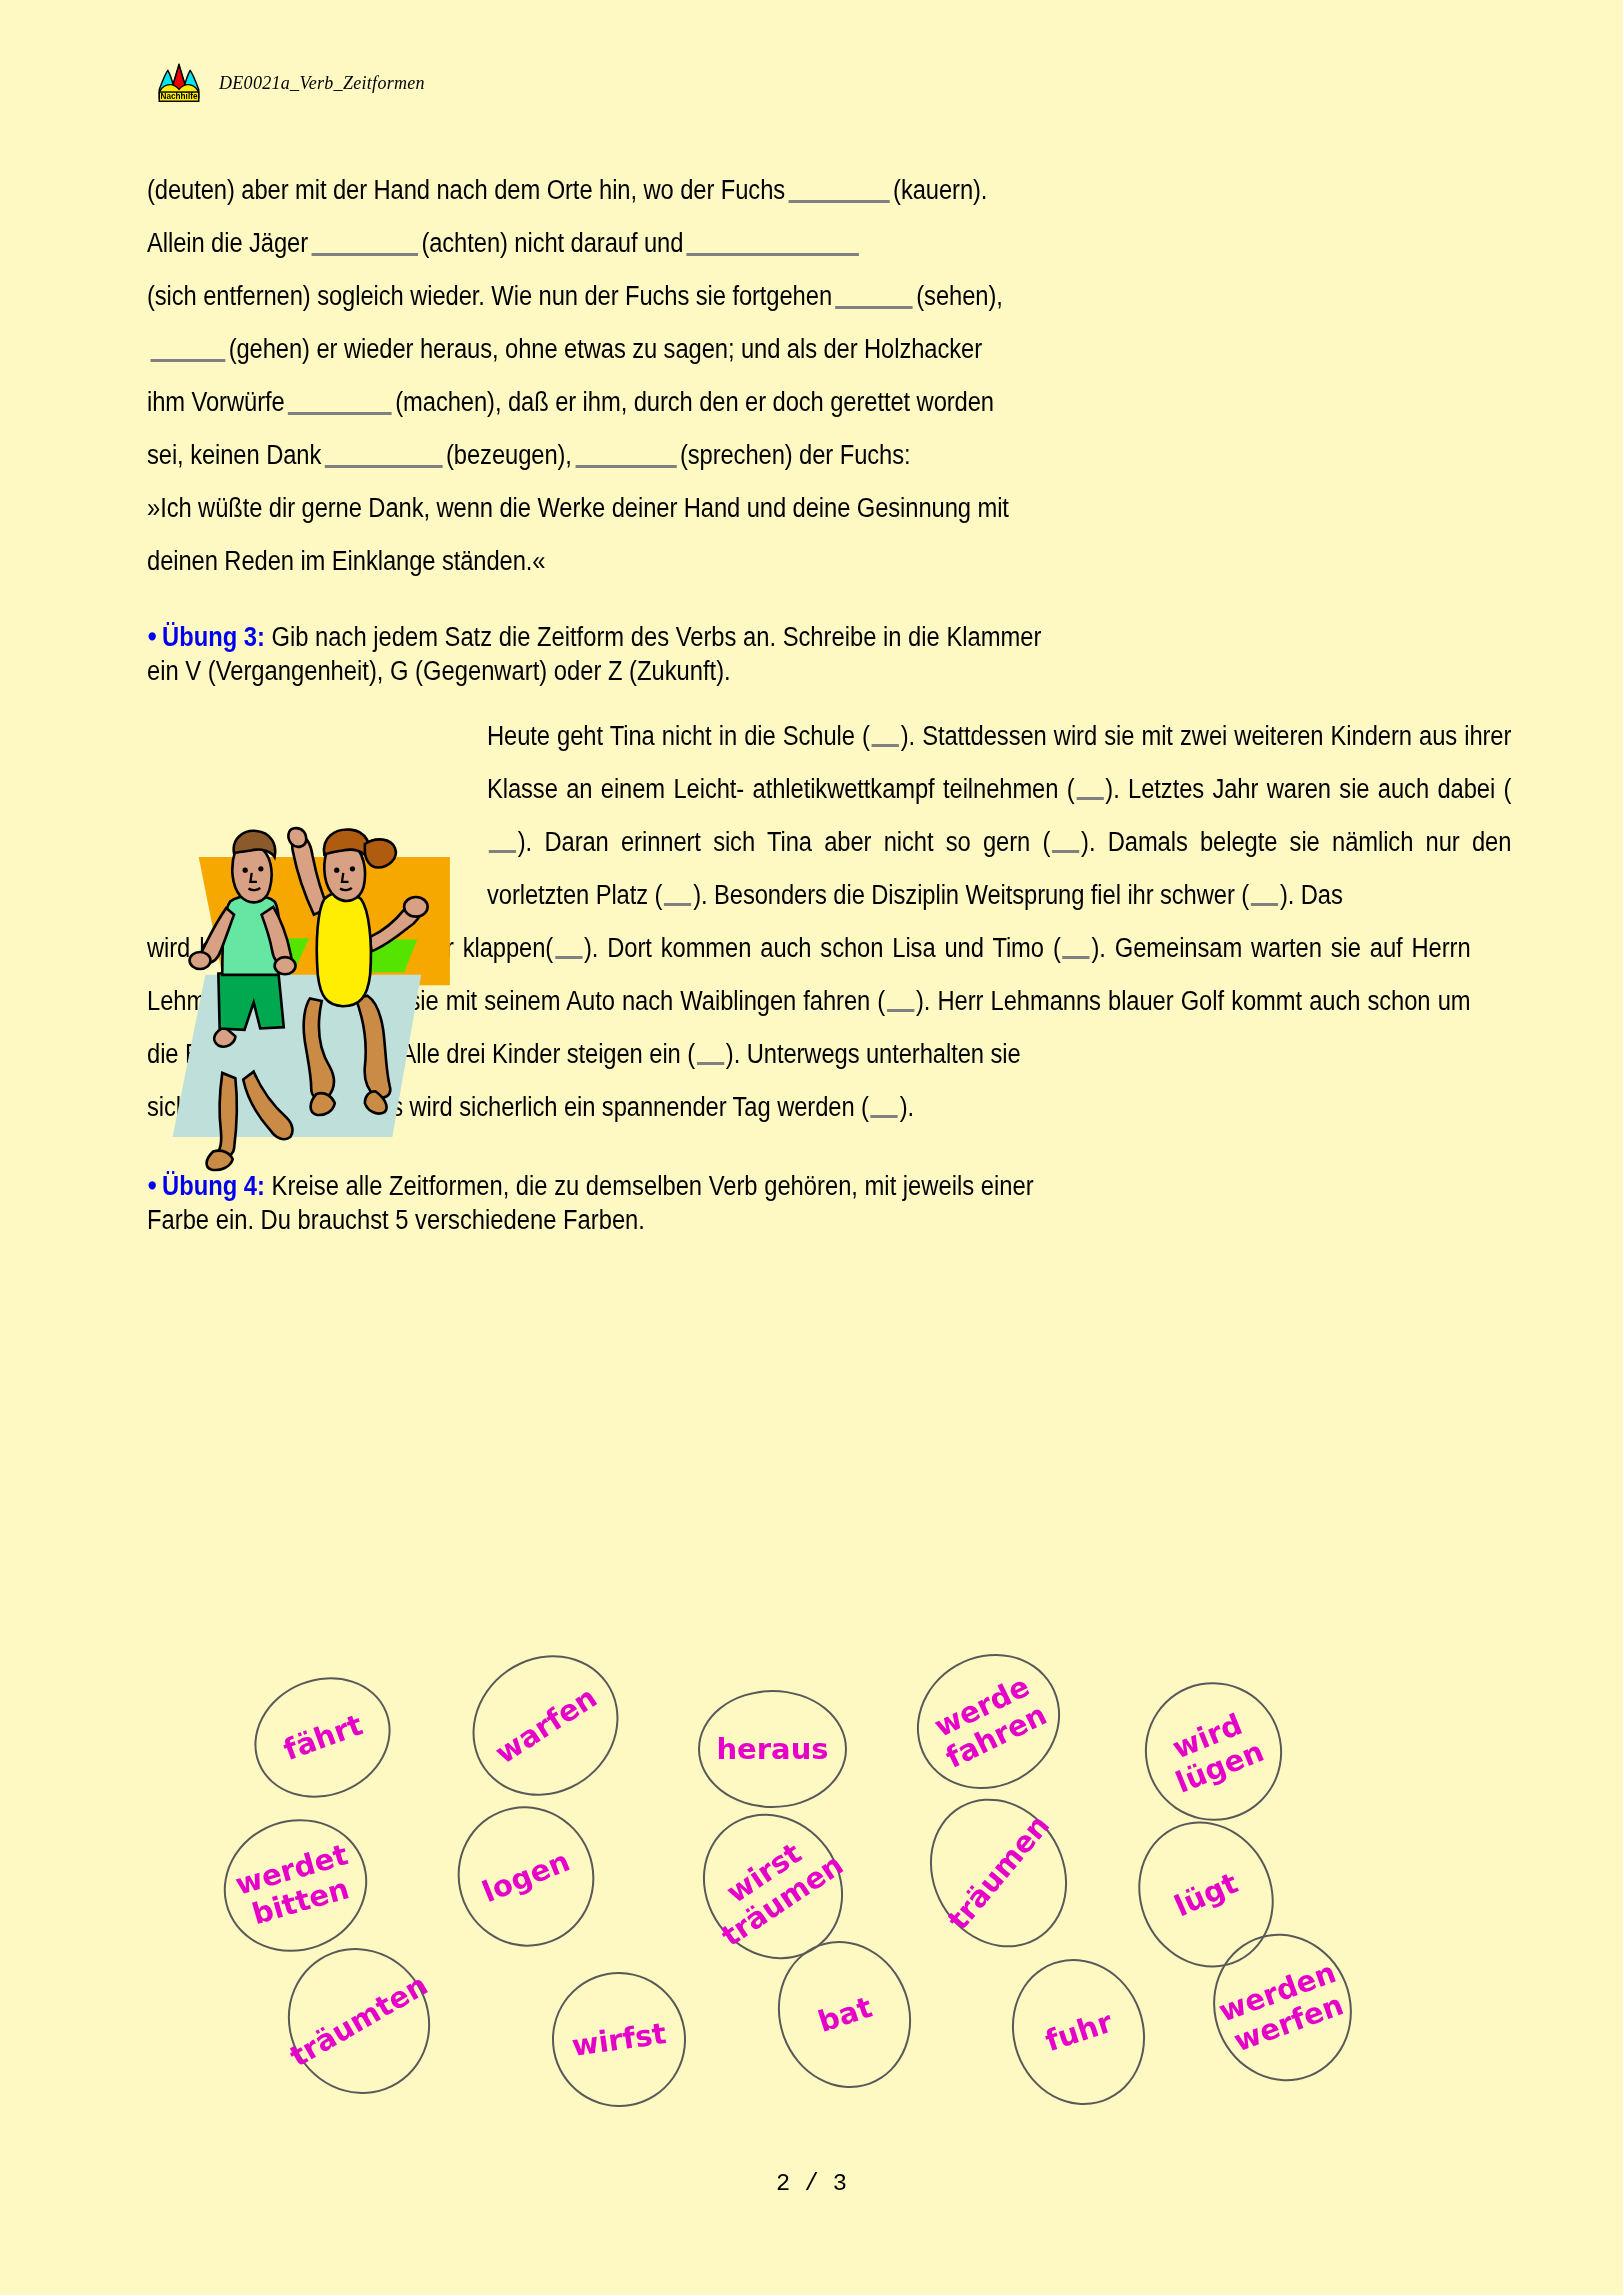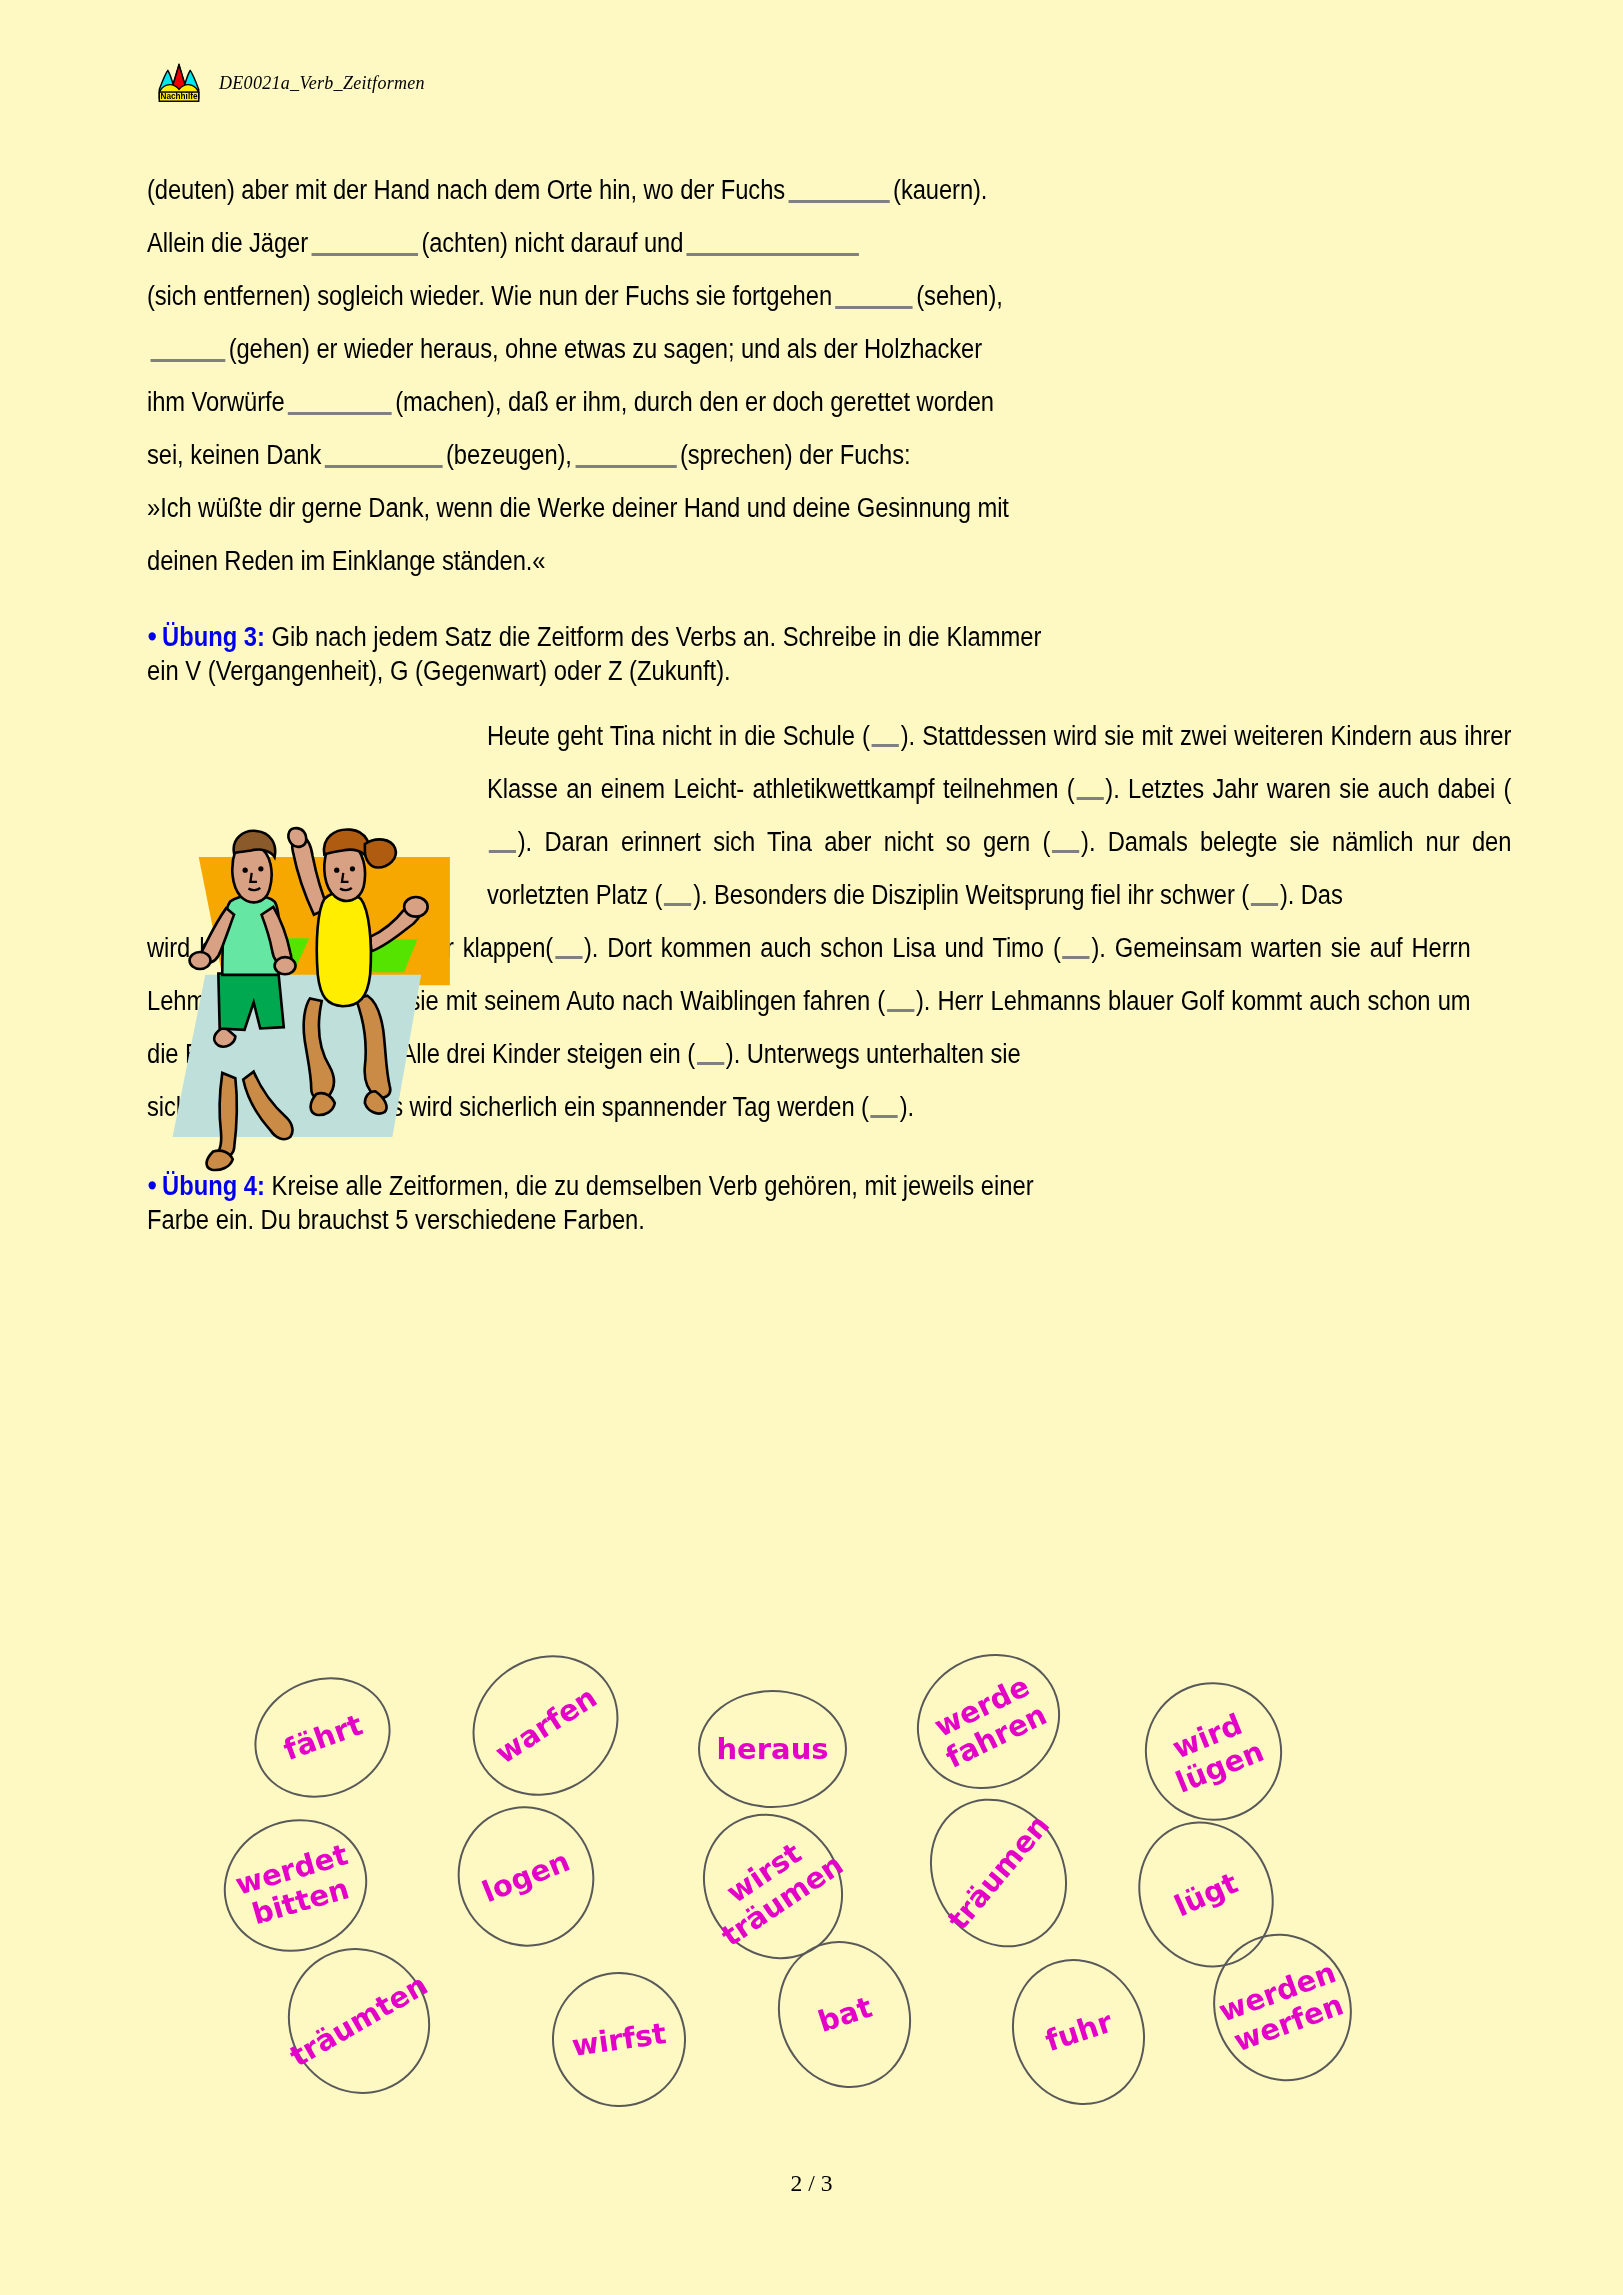--- a/index.html
+++ b/index.html
@@ -158,21 +158,21 @@
   }
   .bubble .bw.two { line-height: 33px; }
 
   
   .footer {
     position: absolute;
     left: 0;
     top: 2170px;
     width: 1623px;
     text-align: center;
-    font-family: Liberation Serif, serif;
+    font-family: Liberation Mono, monospace;
     font-size: 23.6px;
     color: #000000;
   }
 </style>
 </head>
 <body>
 
 <div class="page">
 
   <div class="header">

